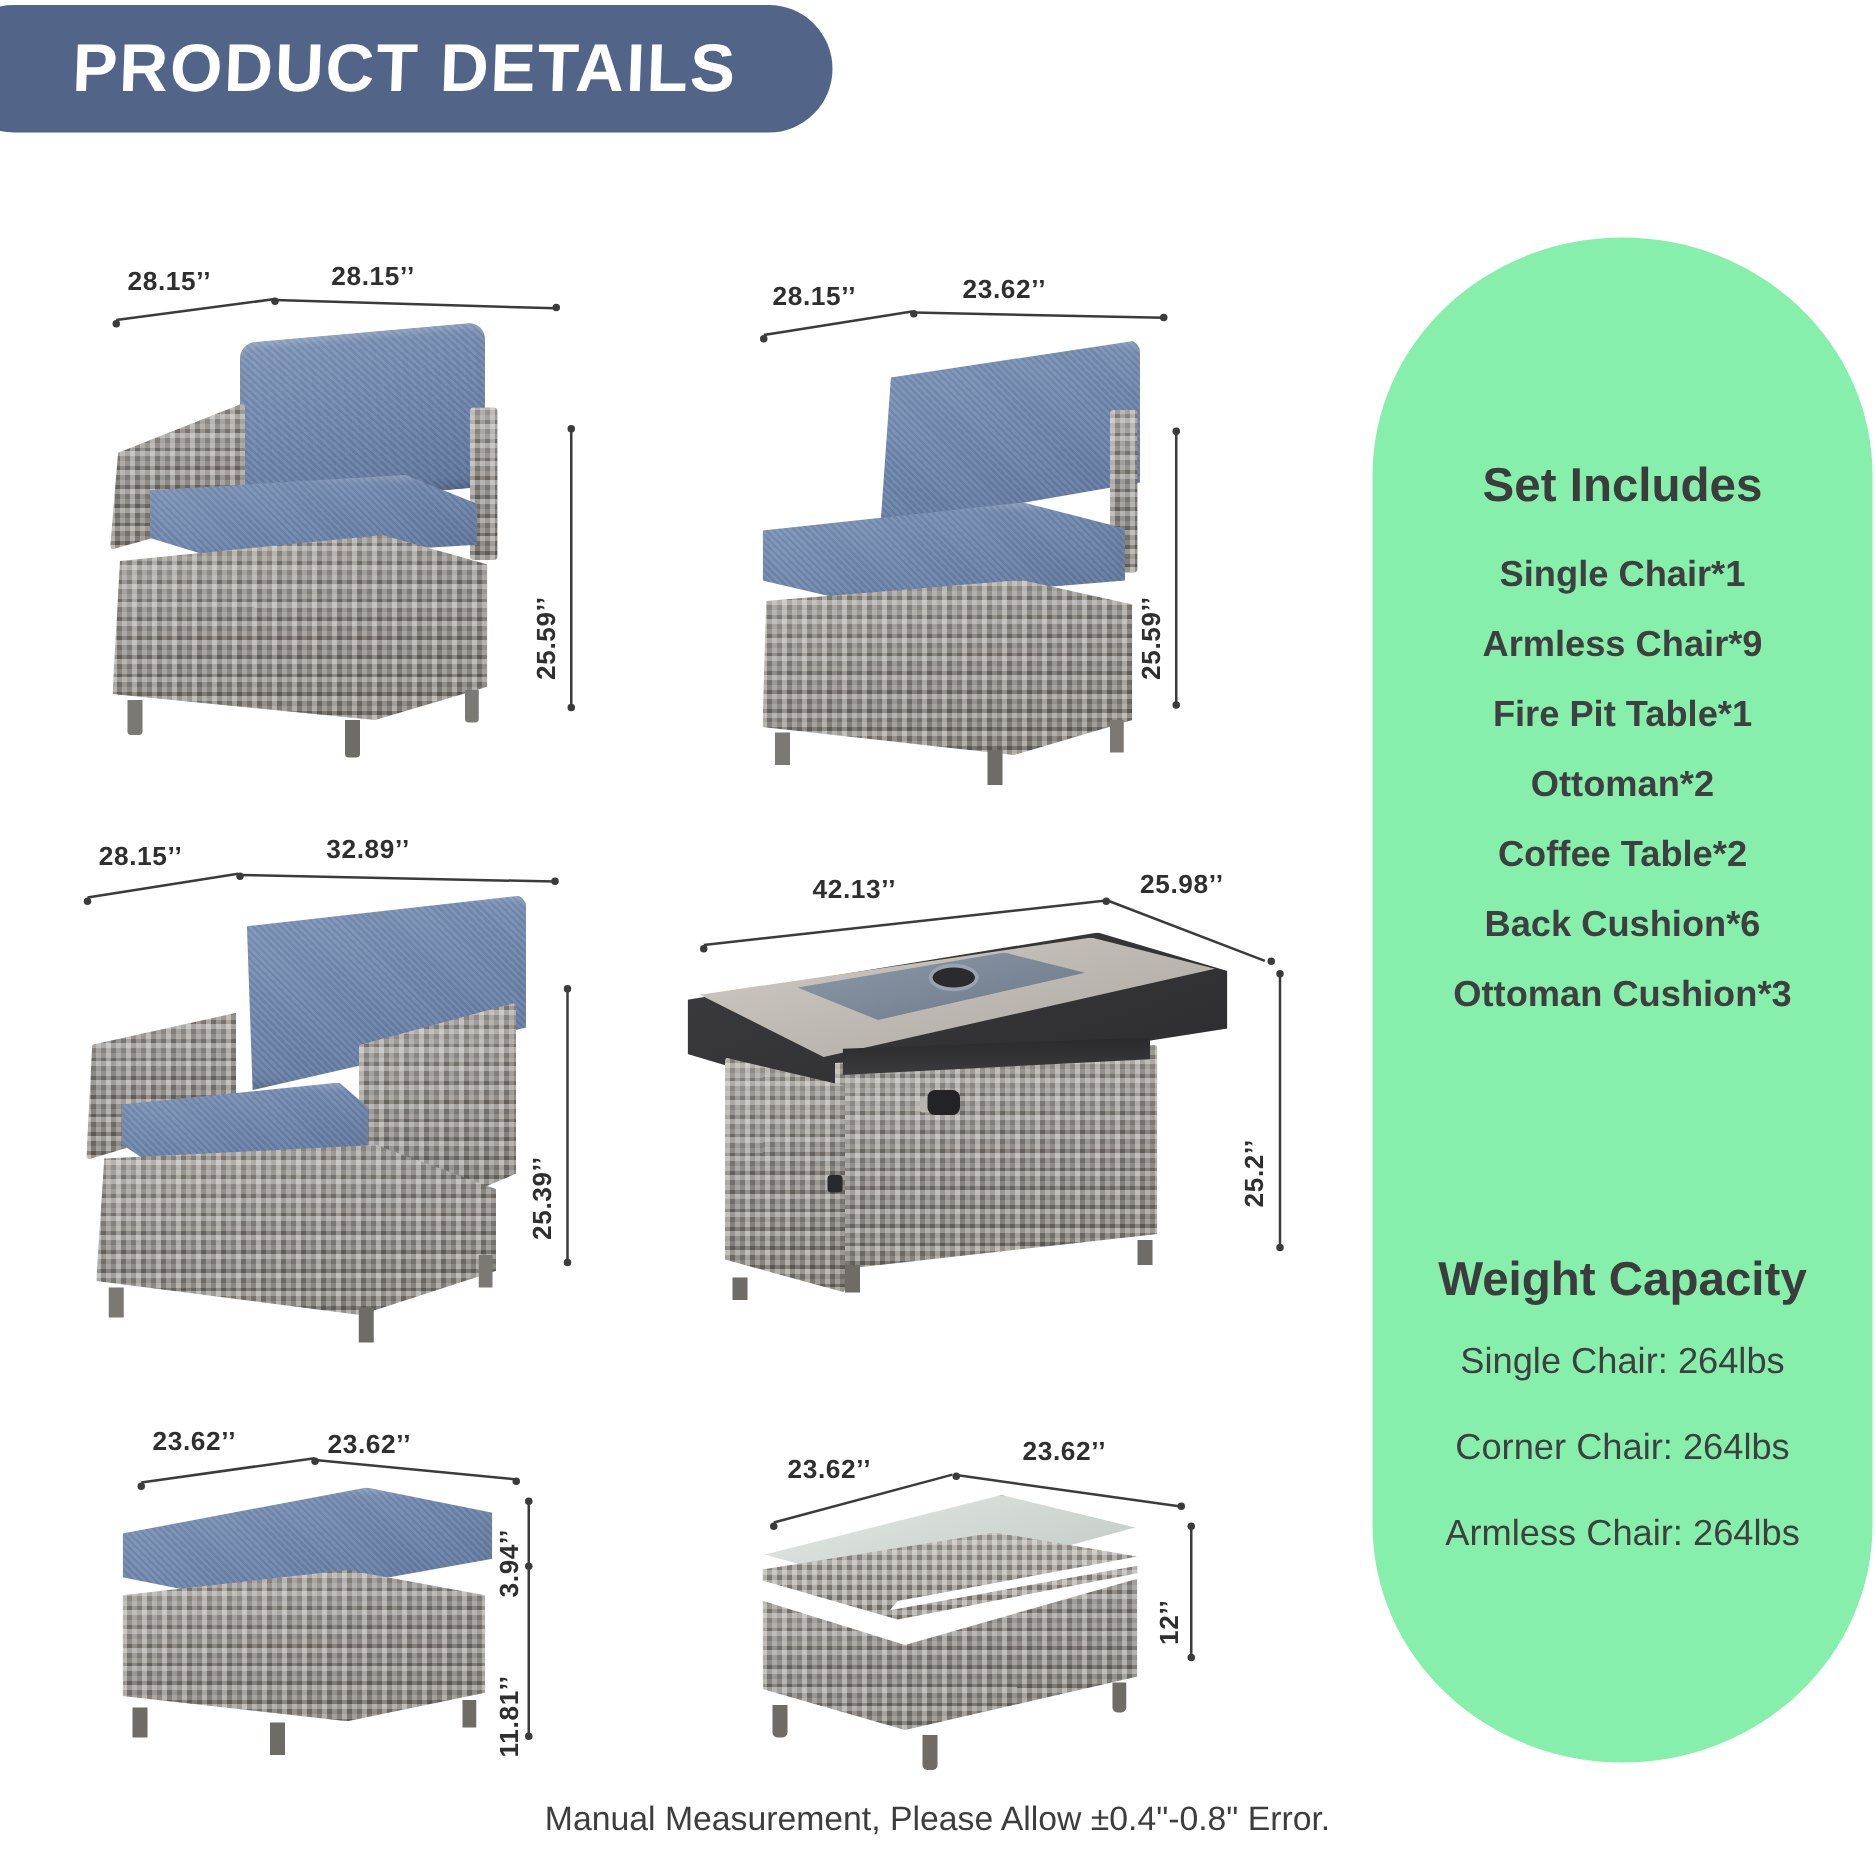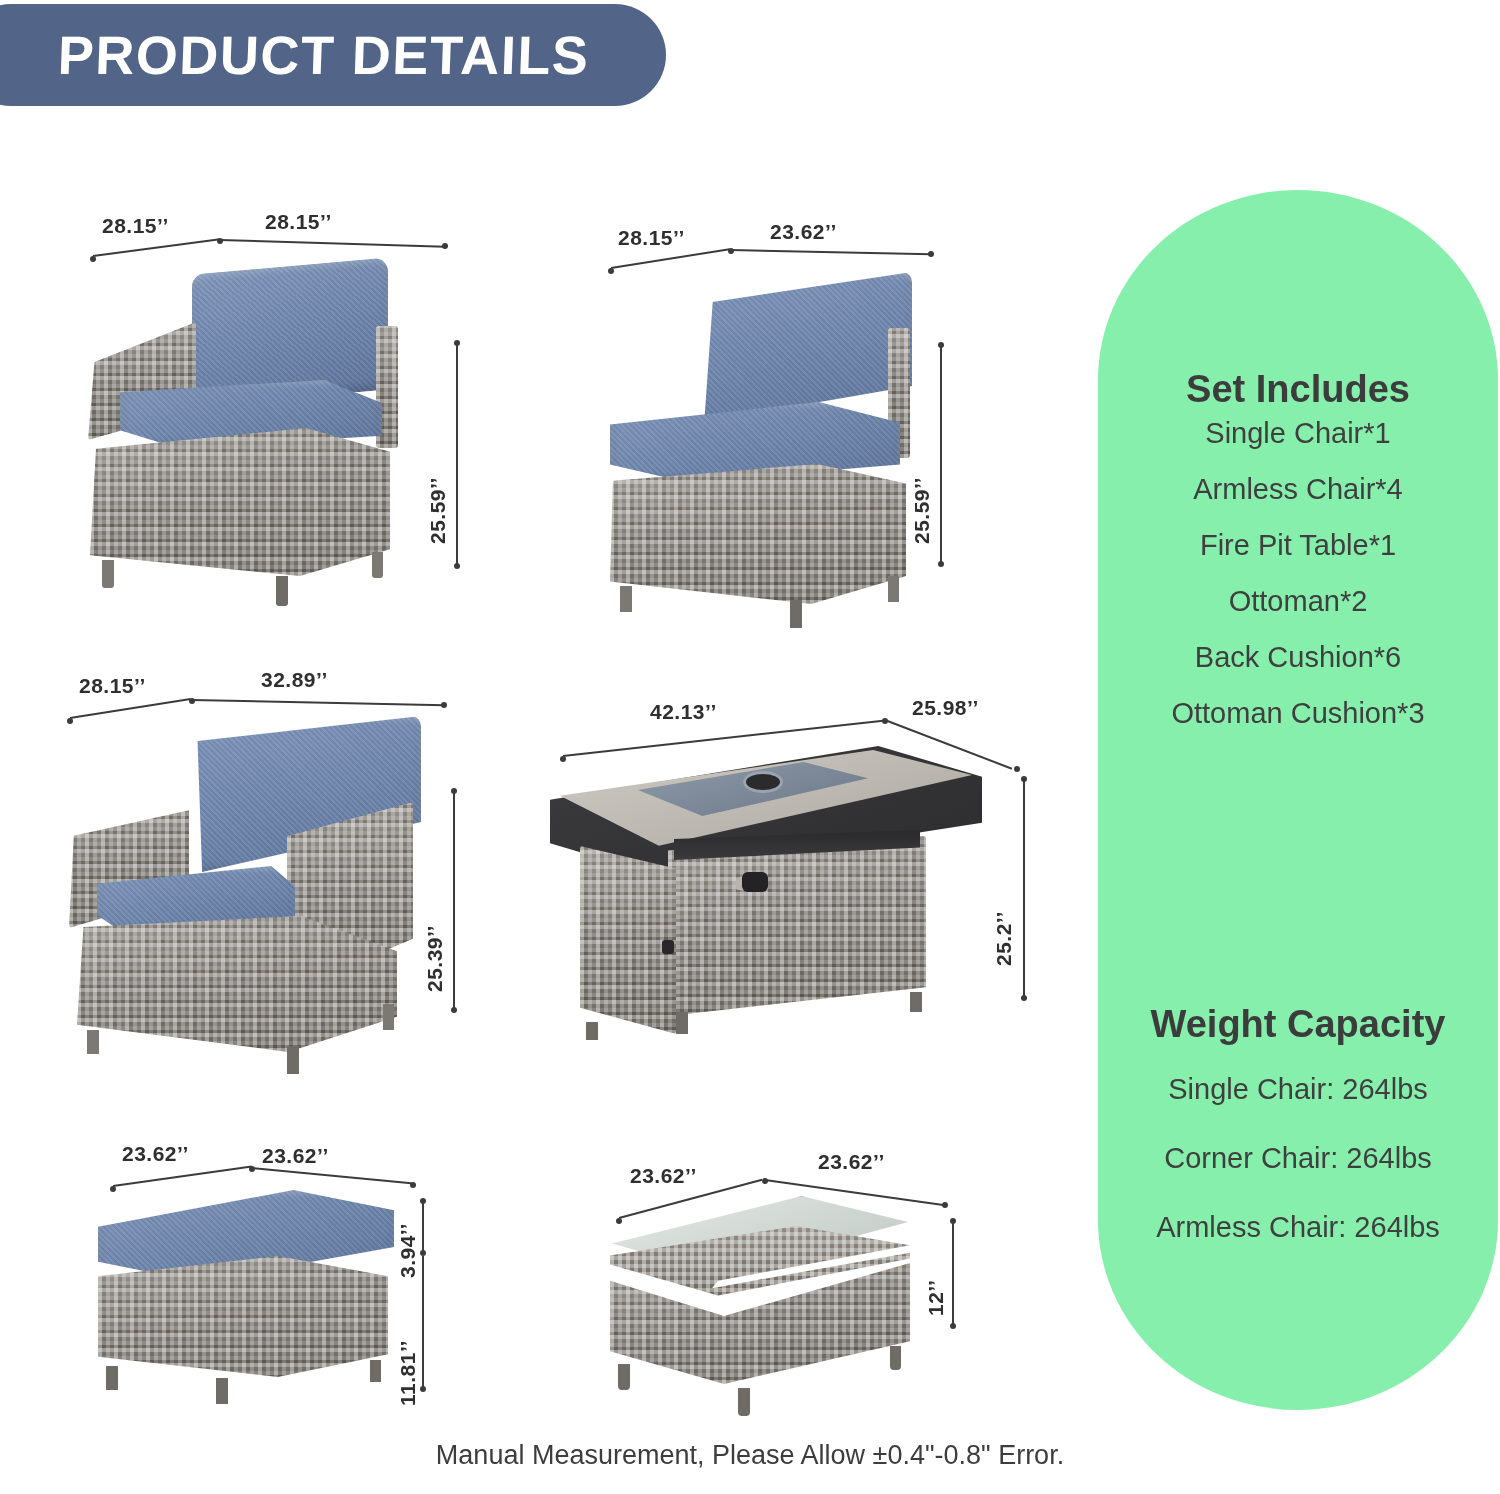--- a/index.html
+++ b/index.html
@@ -111,21 +111,21 @@
     font-family: "Liberation Sans", sans-serif;
   }
   .info-line {
     text-align: center;
     font-size: 29px;
     color: #3f3f3f;
     line-height: 1.0;
     font-family: "Liberation Sans", sans-serif;
   }
   .set-includes-head { position: absolute; left: 0; top: 178px; width: 100%; }
-  .set-includes-list { position: absolute; left: 0; top: 229px; width: 100%; }
+  .set-includes-list { position: absolute; left: 0; top: 256px; width: 100%; font-weight: bold; }
   .set-includes-list .info-line { margin-bottom: 27px; }
   .weight-head { position: absolute; left: 0; top: 813px; width: 100%; }
   .weight-list { position: absolute; left: 0; top: 885px; width: 100%; }
   .weight-list .info-line { margin-bottom: 40px; }
 
   
   .footer-note {
     position: absolute;
     left: 0; top: 1440px;
     width: 1500px;
@@ -365,23 +365,24 @@
 </div>
 
 <div class="info-panel">
 
   <div class="set-includes-head">
     <div class="info-h2">Set Includes</div>
   </div>
 
   <div class="set-includes-list">
     <div class="info-line">Single Chair*1</div>
-    <div class="info-line">Armless Chair*4</div>
+    <div class="info-line">Armless Chair*9</div>
     <div class="info-line">Fire Pit Table*1</div>
     <div class="info-line">Ottoman*2</div>
+    <div class="info-line">Coffee Table*2</div>
     <div class="info-line">Back Cushion*6</div>
     <div class="info-line">Ottoman Cushion*3</div>
   </div>
 
   <div class="weight-head">
     <div class="info-h2">Weight Capacity</div>
   </div>
 
   <div class="weight-list">
     <div class="info-line">Single Chair: 264lbs</div>

